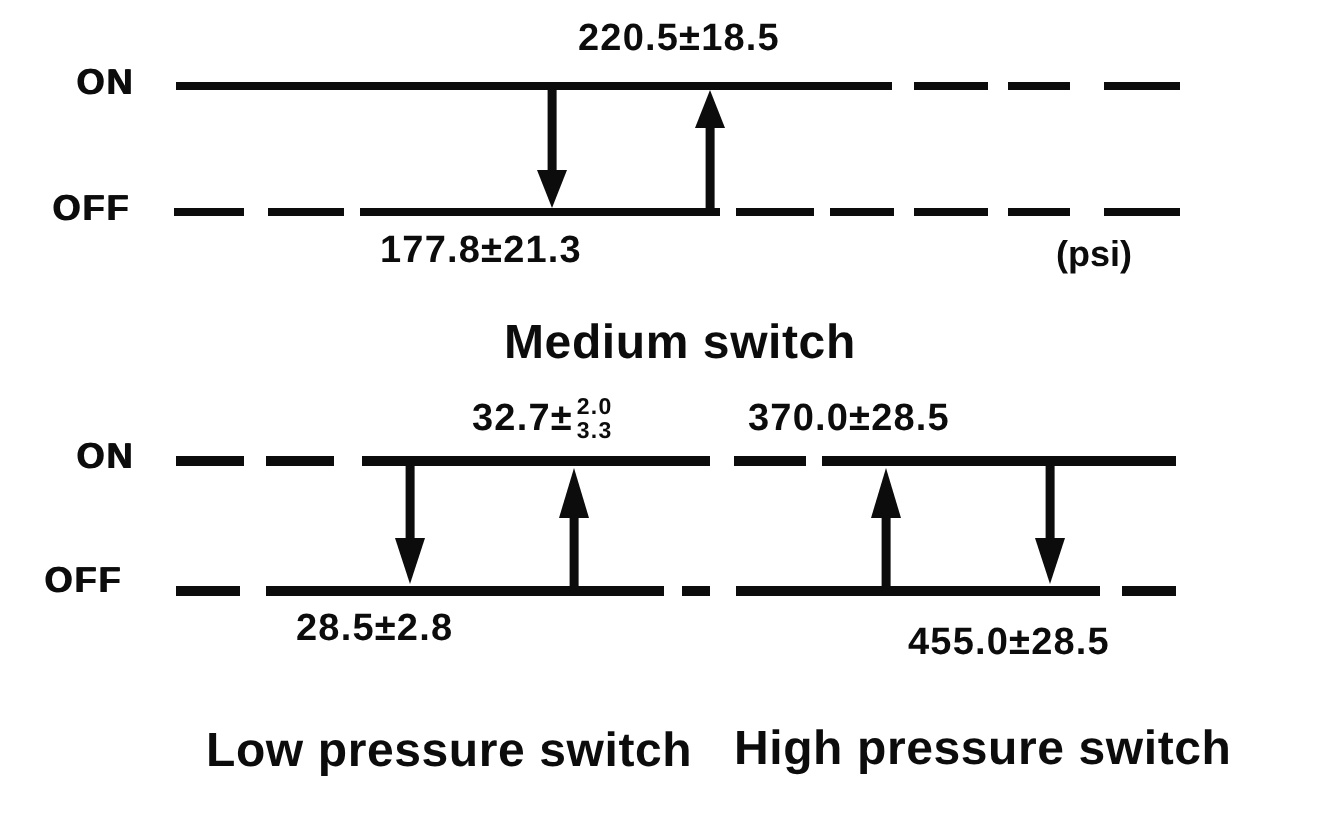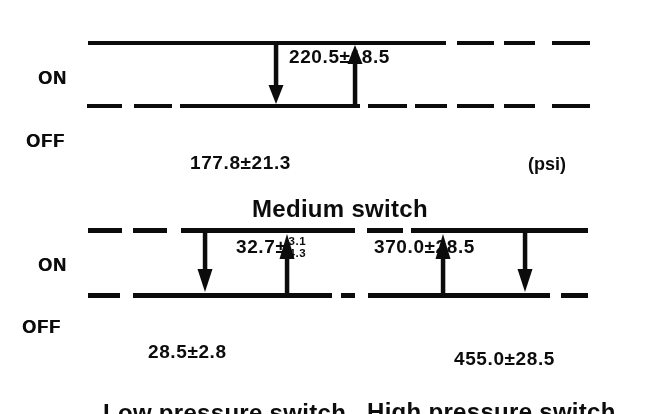--- a/index.html
+++ b/index.html
@@ -1,21 +1,21 @@
 <!DOCTYPE html>
 <html><head>
 <meta charset="utf-8">
 <style>
   html,body { margin:0; padding:0; background:#ffffff; }
   #canvas {
     position:relative; width:672px; height:414px; background:#fff;
     font-family:"Liberation Sans","DejaVu Sans",sans-serif;
     color:#0c0c0c; overflow:hidden;
   }
-  .abs { position:absolute; white-space:nowrap;margin-top:37px; }
+  .abs { position:absolute; white-space:nowrap; }
   .state-label {
     font-size:18px; font-weight:700; letter-spacing:1px;
     text-shadow:0.6px 0 0 currentColor;
   }
   .value {
     font-size:19px; font-weight:600; letter-spacing:0.6px;
   }
   .caption {
     font-size:24px; font-weight:600; letter-spacing:0.3px;
   }
@@ -100,22 +100,22 @@
   <div class="abs value" style="left:190px; top:115px;">177.8±21.3</div>
   <div class="abs unit-label" style="left:528px; top:117px;">(psi)</div>
   <div class="abs caption" style="left:252px; top:158px;">Medium switch</div>
 
   <div class="abs state-label" style="left:38px; top:218px;">ON</div>
   <div class="abs state-label" style="left:22px; top:280px;">OFF</div>
 
   <div class="abs value value-with-stack" style="left:236px; top:198px;">
     <span>32.7±</span>
     <span class="tol-stack">
-      <span>3.1</span>
-      <span>4.3</span>
+      <span>2.0</span>
+      <span>3.3</span>
     </span>
   </div>
   <div class="abs value" style="left:148px; top:304px;">28.5±2.8</div>
   <div class="abs caption" style="left:103px; top:362px;">Low pressure switch</div>
 
   <div class="abs value" style="left:374px; top:199px;">370.0±28.5</div>
   <div class="abs value" style="left:454px; top:311px;">455.0±28.5</div>
   <div class="abs caption" style="left:367px; top:361px;">High pressure switch</div>
 
 </div>

